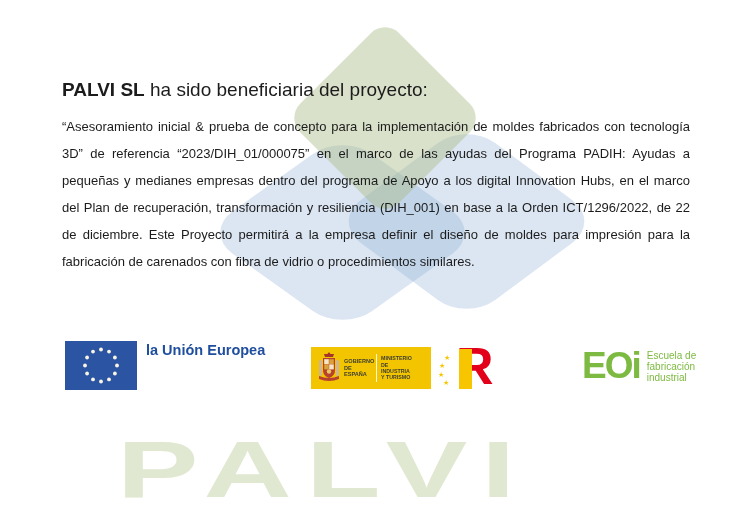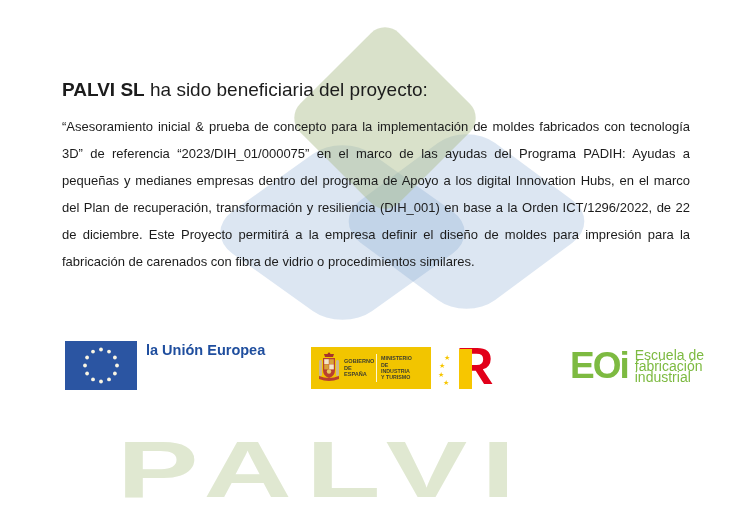--- a/index.html
+++ b/index.html
@@ -59,22 +59,22 @@
   .plan-stars span:nth-child(3){ left:1px; top:29px; }
   .plan-stars span:nth-child(4){ left:6px; top:37px; }
   .plan-r { position:relative; width:58px; height:50px; flex:none; }
   .plan-r .rglyph { position:absolute; left:4px; top:0; font-size:52px; line-height:48px;
                     font-weight:bold; color:#E2001A; }
   .plan-r .ybar { position:absolute; left:7px; top:7px; width:13px; height:40px; background:#F7C600; }
   .plan-text { margin-left:4px; padding-top:5px; font-size:8.6px; font-weight:bold;
                color:#55565A; line-height:10.5px; }
 
   .eoi { position:absolute; left:570px; top:7px; display:flex; }
-  .eoi-word { font-size:37px; font-weight:bold; color:#7DBA41; letter-spacing:-2px; line-height:40px; }
-  .eoi-text { margin-left:7px; padding-top:4px; font-size:14px; color:#7DBA41; line-height:11px; }
+  .eoi-word { font-size:37px; font-weight:bold; color:#7DBA41; letter-spacing:-2px; line-height:40px;margin-left:12px; }
+  .eoi-text { margin-left:7px; padding-top:4px; font-size:10px; color:#7DBA41; line-height:11px; }
 
   .footer-note {
     position:absolute; left:70px; top:407px; width:610px; text-align:center;
     font-size:13px; font-weight:bold; font-style:italic; color:#101010; line-height:18.5px;
   }
 </style>
 </head>
 <body>
 
 <div class="page">

